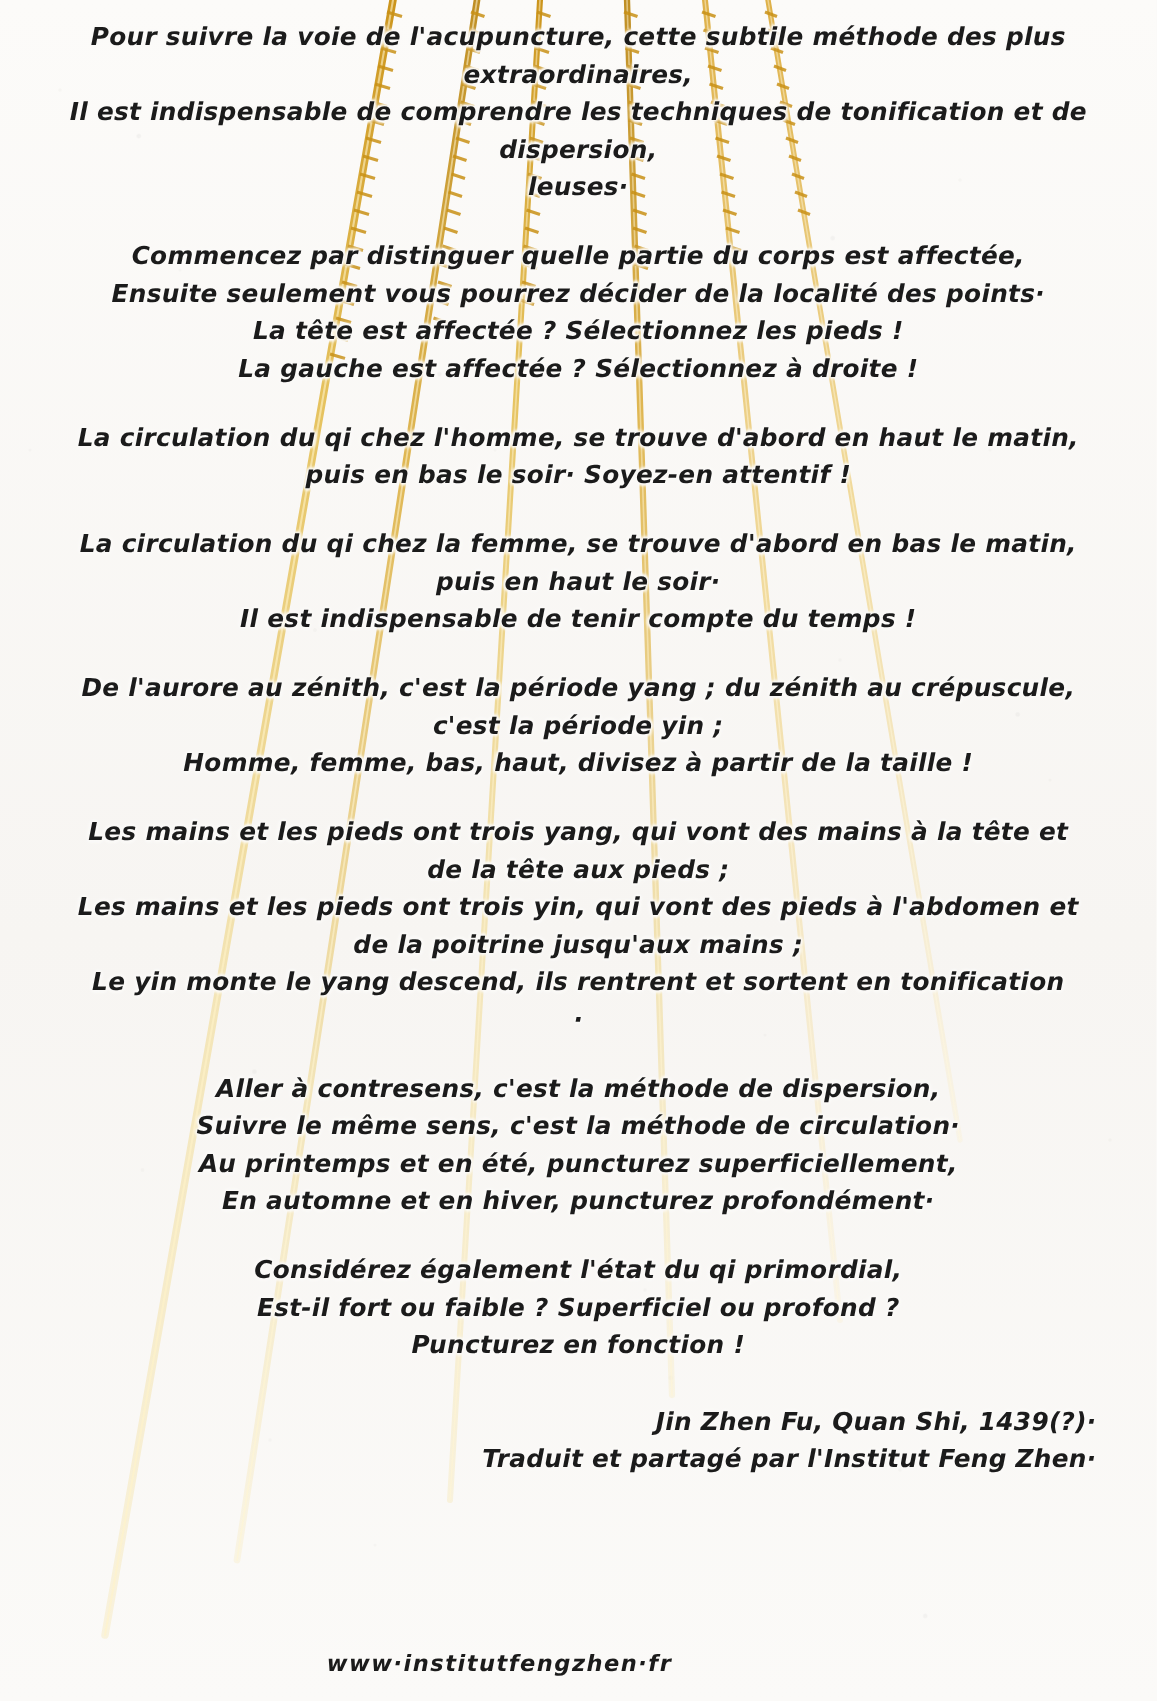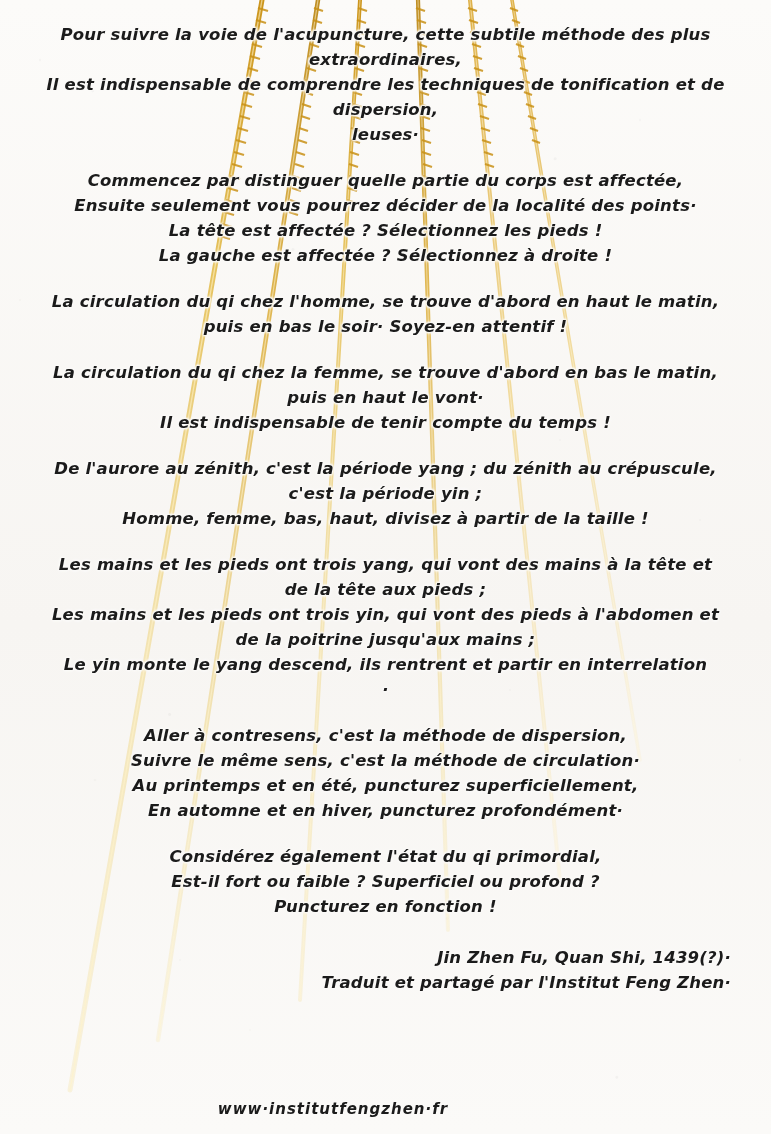--- a/index.html
+++ b/index.html
@@ -42,21 +42,21 @@
     inset: 0;
     pointer-events: none;
   }
 
   
   .content {
     position: absolute;
     left: 0;
     top: 0;
     width: 771px;
-    padding: 22px 18px 0 18px;
+    padding: 12px 18px 0 18px;
     box-sizing: border-box;
     text-align: center;
     font-family: "DejaVu Sans", sans-serif;
     font-style: italic;
     font-weight: bold;
     color: #1b1b1b;
     font-size: 16.5px;
     line-height: 25px;
     letter-spacing: .2px;
     text-shadow:
@@ -216,36 +216,36 @@
       <span class="line">La gauche est affectée ? Sélectionnez à droite !</span>
     </div>
 
     <div class="stanza">
       <span class="line">La circulation du qi chez l'homme, se trouve d'abord en haut le matin,</span>
       <span class="line">puis en bas le soir· Soyez-en attentif !</span>
     </div>
 
     <div class="stanza">
       <span class="line">La circulation du qi chez la femme, se trouve d'abord en bas le matin,</span>
-      <span class="line">puis en haut le vont·</span>
+      <span class="line">puis en haut le soir·</span>
       <span class="line">Il est indispensable de tenir compte du temps !</span>
     </div>
 
     <div class="stanza">
       <span class="line">De l'aurore au zénith, c'est la période yang ; du zénith au crépuscule,</span>
       <span class="line">c'est la période yin ;</span>
       <span class="line">Homme, femme, bas, haut, divisez à partir de la taille !</span>
     </div>
 
     <div class="stanza">
       <span class="line">Les mains et les pieds ont trois yang, qui vont des mains à la tête et</span>
       <span class="line">de la tête aux pieds ;</span>
       <span class="line">Les mains et les pieds ont trois yin, qui vont des pieds à l'abdomen et</span>
       <span class="line">de la poitrine jusqu'aux mains ;</span>
-      <span class="line">Le yin monte le yang descend, ils rentrent et partir en interrelation</span>
+      <span class="line">Le yin monte le yang descend, ils rentrent et sortent en tonification</span>
       <span class="line">·</span>
     </div>
 
     <div class="stanza">
       <span class="line">Aller à contresens, c'est la méthode de dispersion,</span>
       <span class="line">Suivre le même sens, c'est la méthode de circulation·</span>
       <span class="line">Au printemps et en été, puncturez superficiellement,</span>
       <span class="line">En automne et en hiver, puncturez profondément·</span>
     </div>
 

